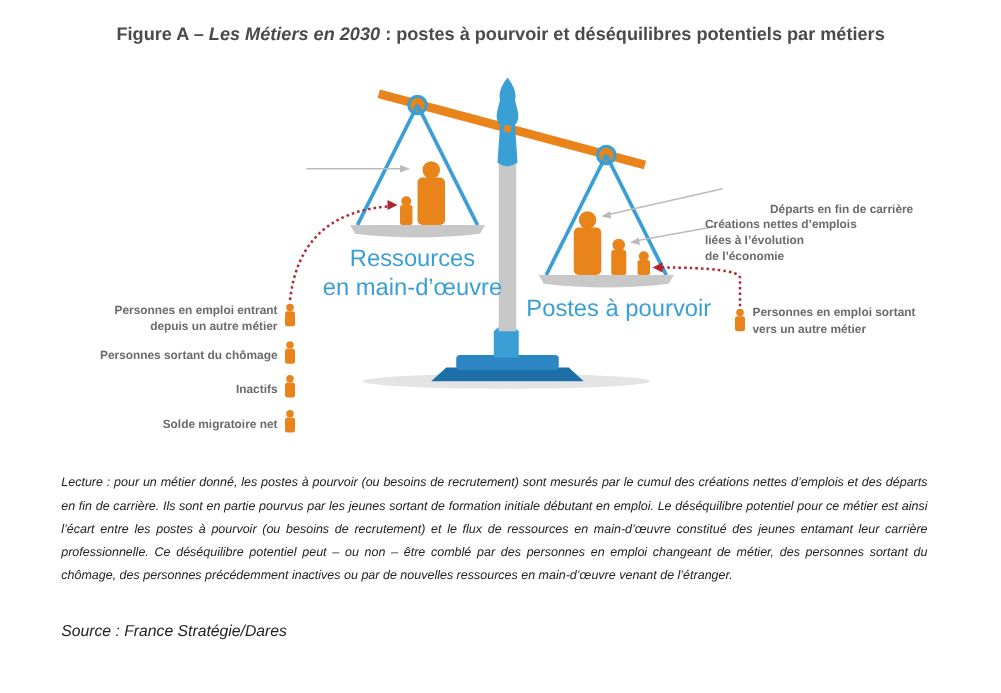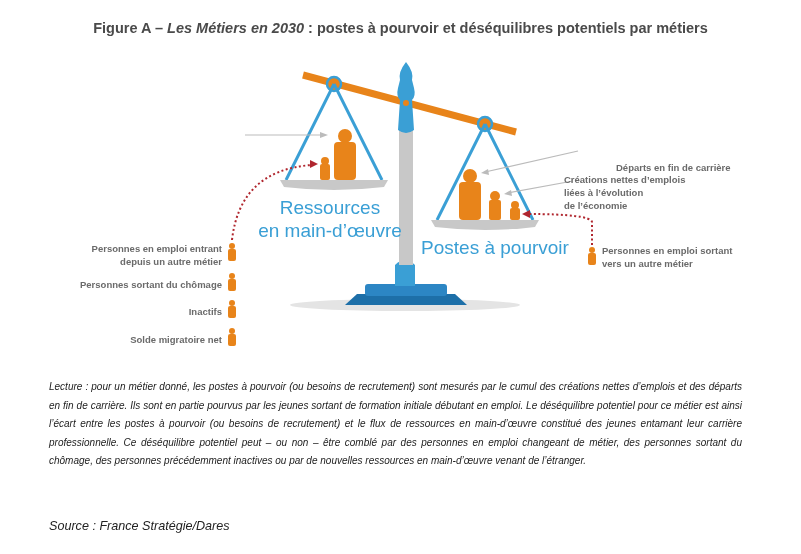--- a/index.html
+++ b/index.html
@@ -3,21 +3,21 @@
 <meta charset="utf-8">
 <style>
   html, body { margin:0; padding:0; background:#ffffff; }
   body { width:801px; height:554px; position:relative; overflow:hidden; font-family:"Liberation Sans", sans-serif; }
   .title { position:absolute; left:0; top:20px; width:801px; text-align:center; font-size:14.5px; font-weight:bold; color:#4a4a4a; }
   .title i { font-weight:bold; }
   .lbl { position:absolute; font-size:9.5px; font-weight:bold; color:#6a6a6a; line-height:13px; }
   .lbl.r { text-align:right; }
   .big { position:absolute; font-size:19px; color:#3a9fd5; text-align:center; line-height:23px; }
   .lecture { position:absolute; left:49px; top:378px; width:693px; font-size:10px; font-style:italic; color:#222; line-height:18.6px; text-align:justify; }
-  .source { position:absolute; left:49px; top:519px; font-size:12.6px; font-style:italic; color:#222; }
+  .source { position:absolute; left:49px; top:498px; font-size:12.6px; font-style:italic; color:#222; }
   svg { position:absolute; left:0; top:0; }
 </style>
 </head>
 <body>
 
 <div class="title"><span>Figure A – </span><i>Les Métiers en 2030</i><span> : postes à pourvoir et déséquilibres potentiels par métiers</span></div>
 
 <svg width="801" height="380" viewBox="0 0 801 380">
 
   <ellipse cx="405" cy="305" rx="115" ry="6" fill="#e4e4e4"></ellipse>

